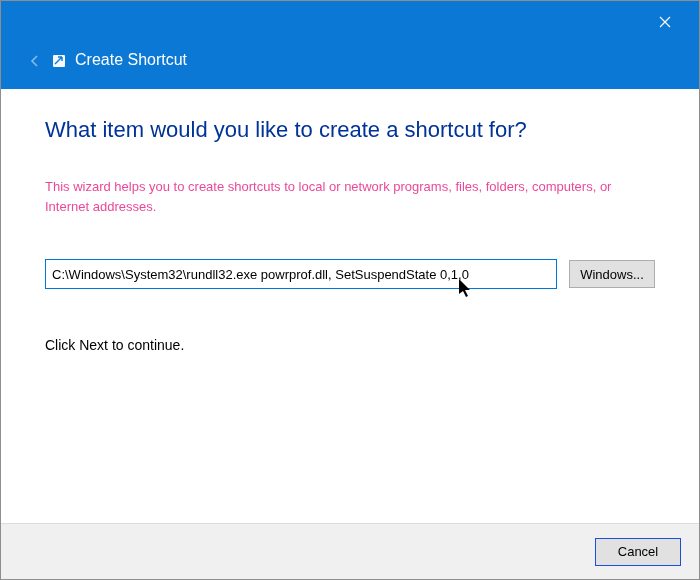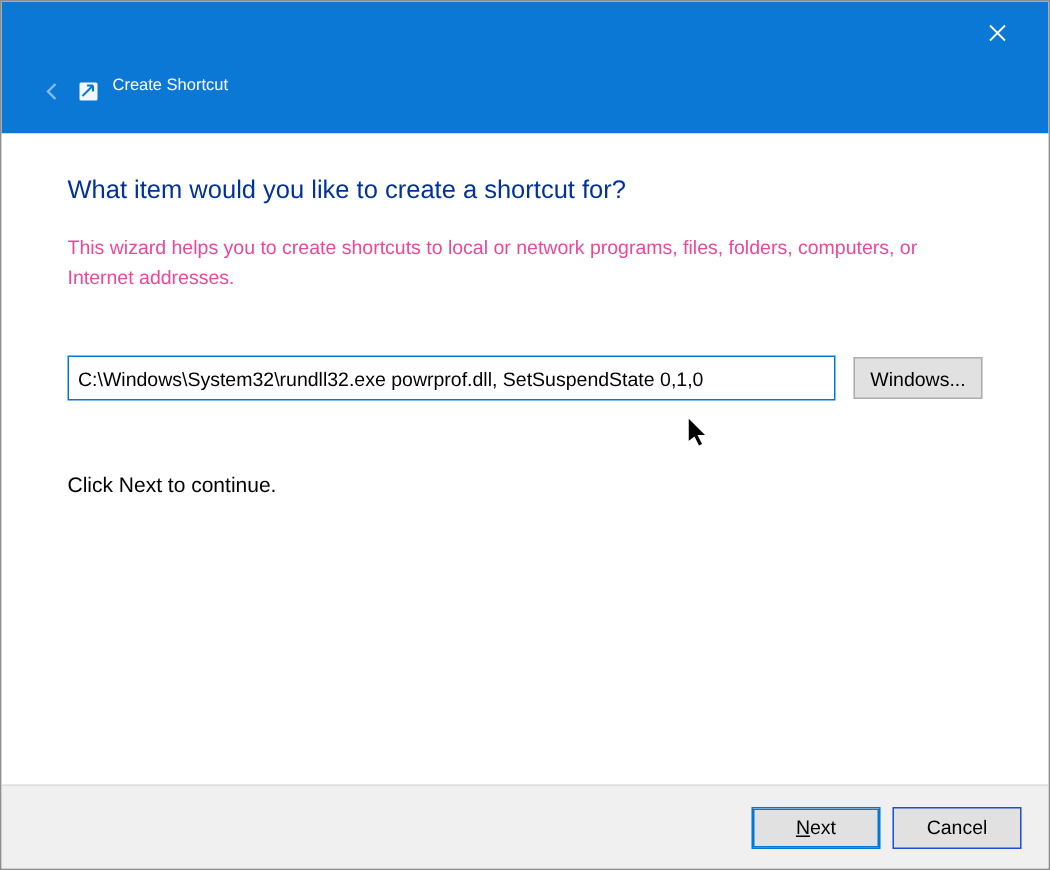--- a/index.html
+++ b/index.html
@@ -50,34 +50,34 @@
       height: 16px;
       display: flex;
       align-items: center;
       justify-content: center;
     }
     .title-icon svg { width: 14px; height: 14px; }
     .title-text {
       position: absolute;
       left: 74px;
       top: 50px;
-      font-size: 11px;
+      font-size: 16px;
       color: #fff;
     }
     .content {
       flex: 1;
       padding: 28px 44px 20px 44px;
       background: #fff;
       color: #000;
     }
     .heading {
       color: #003399;
-      font-size: 17px;
+      font-size: 22px;
       font-weight: 400;
-      margin-bottom: 18px;
+      margin-bottom: 34px;
     }
     .description {
       font-size: 13px;
       color: #ec4899;
       line-height: 1.55;
       margin-bottom: 42px;
     }
     .field-label {
       font-size: 13px;
       color: #000;
@@ -179,16 +179,15 @@
     <p class="continue-text">Click Next to continue.</p>
   </div>
 
   <div class="cursor">
     <svg viewBox="0 0 14 20">
         <path d="M0 0 L0 15 L4 12 L7 18 L9 17 L6 11 L11 11 Z" fill="#000"></path>
       </svg>
   </div>
 
   <div class="footer">
-    <button class="footer-btn primary"><span class="ul">N</span><span>ext</span></button>
     <button class="footer-btn"><span>Cancel</span></button>
   </div>
 </div>
 
 </body></html>

